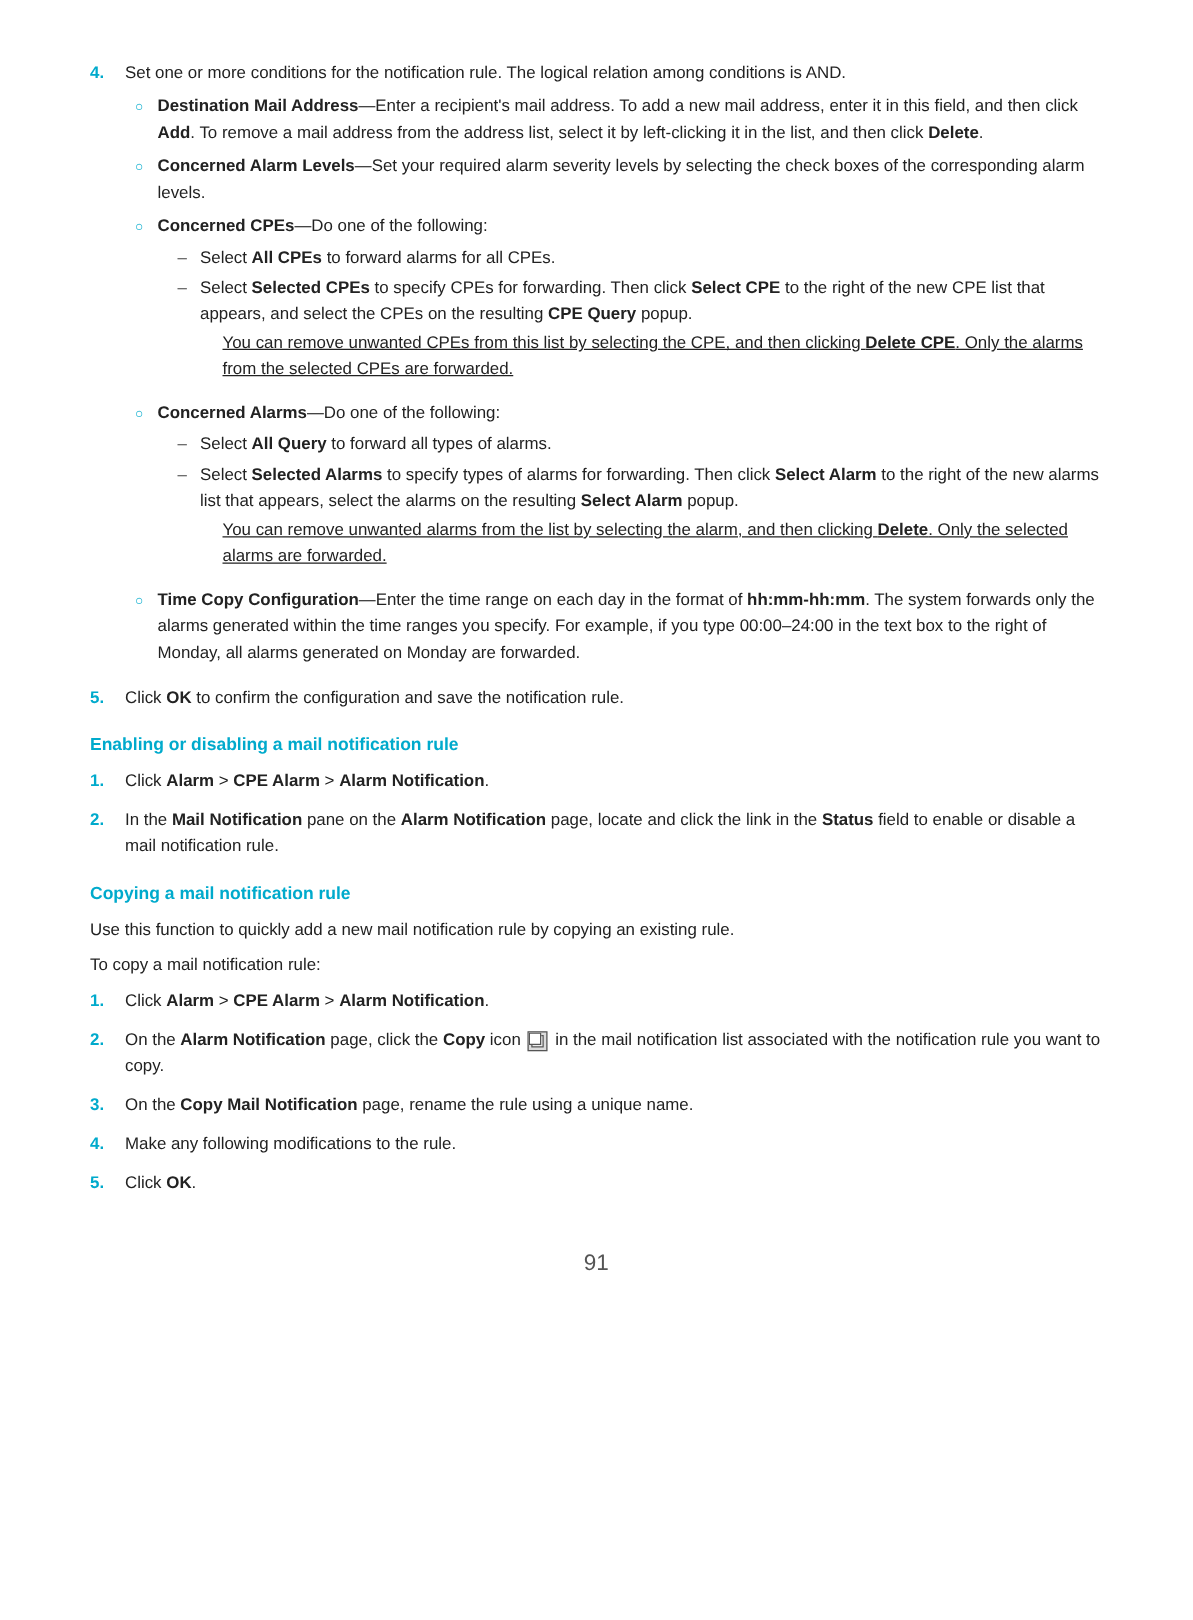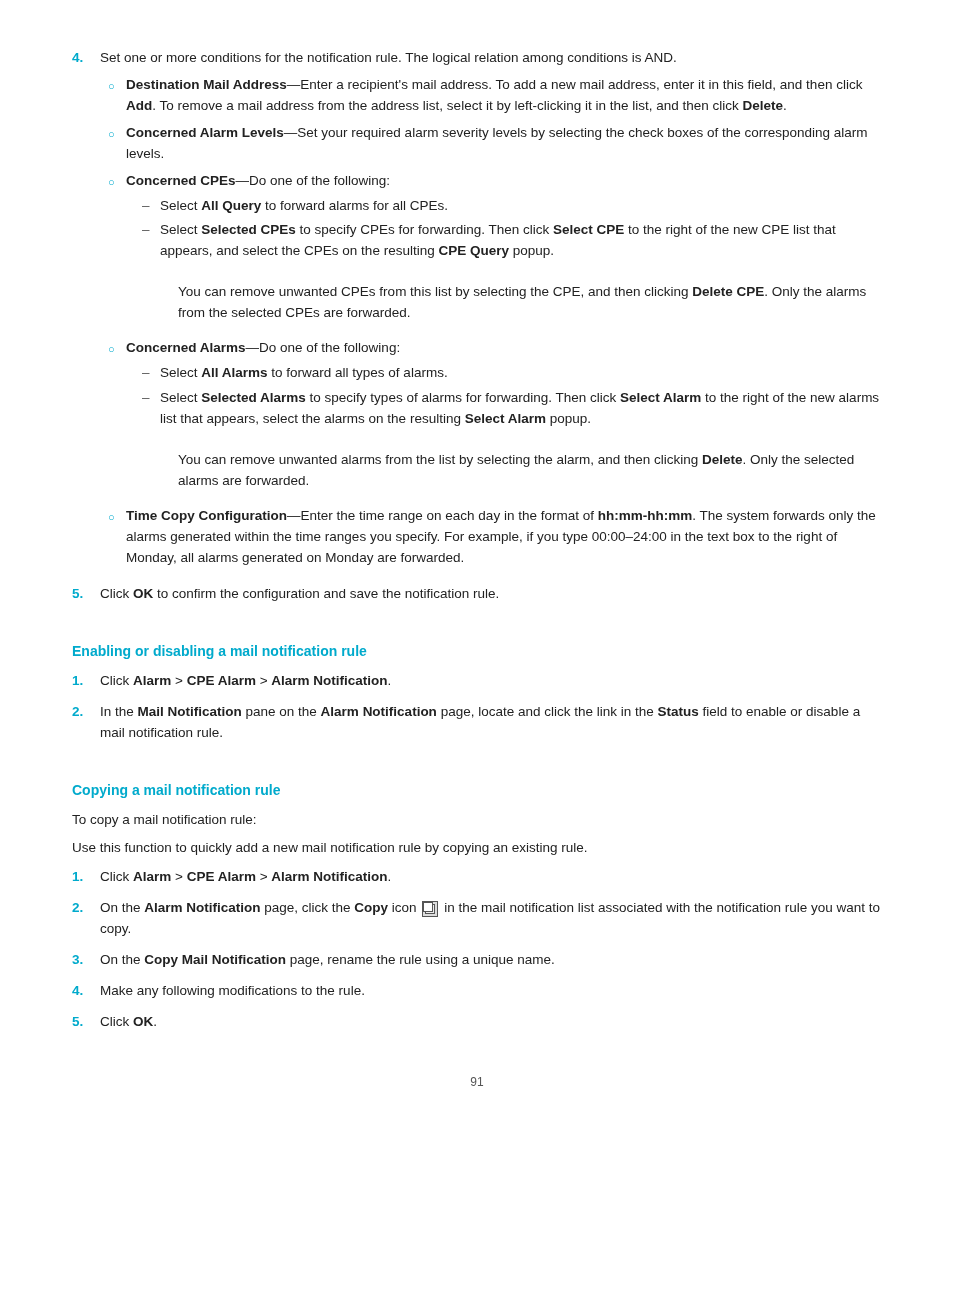--- a/index.html
+++ b/index.html
@@ -65,41 +65,42 @@
     }
     .dash {
       min-width: 18px;
       color: #555;
     }
     .sub-content {
       flex: 1;
     }
     .indent-block {
       margin-left: 18px;
-      margin-top: 20px;
+      margin-top: 2px;
       margin-bottom: 4px;
+      text-decoration: underline;
     }
     b, strong {
       font-weight: bold;
       text-align: right;
     }
     .section-heading {
       color: #00aacc;
       font-size: 14px;
       font-weight: bold;
       margin-bottom: 8px;
-      margin-top: 36px;
+      margin-top: 16px;
     }
     .section-para {
       margin-bottom: 8px;
     }
     .page-number {
       text-align: center;
       color: #555;
-      font-size: 12px;
+      font-size: 18px;
       margin-top: 40px;
     }
   </style>
 </head>
 <body>
 
 <div class="page-content">
 
   <ul class="numbered-list">
     <li>
@@ -124,21 +125,21 @@
             </div>
           </li>
 
           <li>
             <span class="bullet-circle">○</span>
             <div class="bullet-content">
               <b>Concerned CPEs</b>—Do one of the following:
               <ul class="sub-list">
                 <li>
                   <span class="dash">–</span>
-                  <div class="sub-content">Select <b>All Query</b> to forward alarms for all CPEs.</div>
+                  <div class="sub-content">Select <b>All CPEs</b> to forward alarms for all CPEs.</div>
                 </li>
                 <li>
                   <span class="dash">–</span>
                   <div class="sub-content">
                     Select <b>Selected CPEs</b> to specify CPEs for forwarding. Then click <b>Select CPE</b> to the right of the new CPE list that appears, and select the CPEs on the resulting <b>CPE Query</b> popup.
                     <div class="indent-block">
                       You can remove unwanted CPEs from this list by selecting the CPE, and then clicking <b>Delete CPE</b>. Only the alarms from the selected CPEs are forwarded.
                     </div>
                   </div>
                 </li>
@@ -146,21 +147,21 @@
             </div>
           </li>
 
           <li>
             <span class="bullet-circle">○</span>
             <div class="bullet-content">
               <b>Concerned Alarms</b>—Do one of the following:
               <ul class="sub-list">
                 <li>
                   <span class="dash">–</span>
-                  <div class="sub-content">Select <b>All Alarms</b> to forward all types of alarms.</div>
+                  <div class="sub-content">Select <b>All Query</b> to forward all types of alarms.</div>
                 </li>
                 <li>
                   <span class="dash">–</span>
                   <div class="sub-content">
                     Select <b>Selected Alarms</b> to specify types of alarms for forwarding. Then click <b>Select Alarm</b> to the right of the new alarms list that appears, select the alarms on the resulting <b>Select Alarm</b> popup.
                     <div class="indent-block">
                       You can remove unwanted alarms from the list by selecting the alarm, and then clicking <b>Delete</b>. Only the selected alarms are forwarded.
                     </div>
                   </div>
                 </li>
@@ -201,22 +202,22 @@
     <li>
       <span class="num-label">2.</span>
       <div class="list-content">
         In the <b>Mail Notification</b> pane on the <b>Alarm Notification</b> page, locate and click the link in the <b>Status</b> field to enable or disable a mail notification rule.
       </div>
     </li>
   </ul>
 
   <div class="section-heading">Copying a mail notification rule</div>
 
+  <p class="section-para">Use this function to quickly add a new mail notification rule by copying an existing rule.</p>
   <p class="section-para">To copy a mail notification rule:</p>
-  <p class="section-para">Use this function to quickly add a new mail notification rule by copying an existing rule.</p>
 
   <ul class="numbered-list">
     <li>
       <span class="num-label">1.</span>
       <div class="list-content">
         Click <b>Alarm</b> &gt; <b>CPE Alarm</b> &gt; <b>Alarm Notification</b>.
       </div>
     </li>
     <li>
       <span class="num-label">2.</span>

